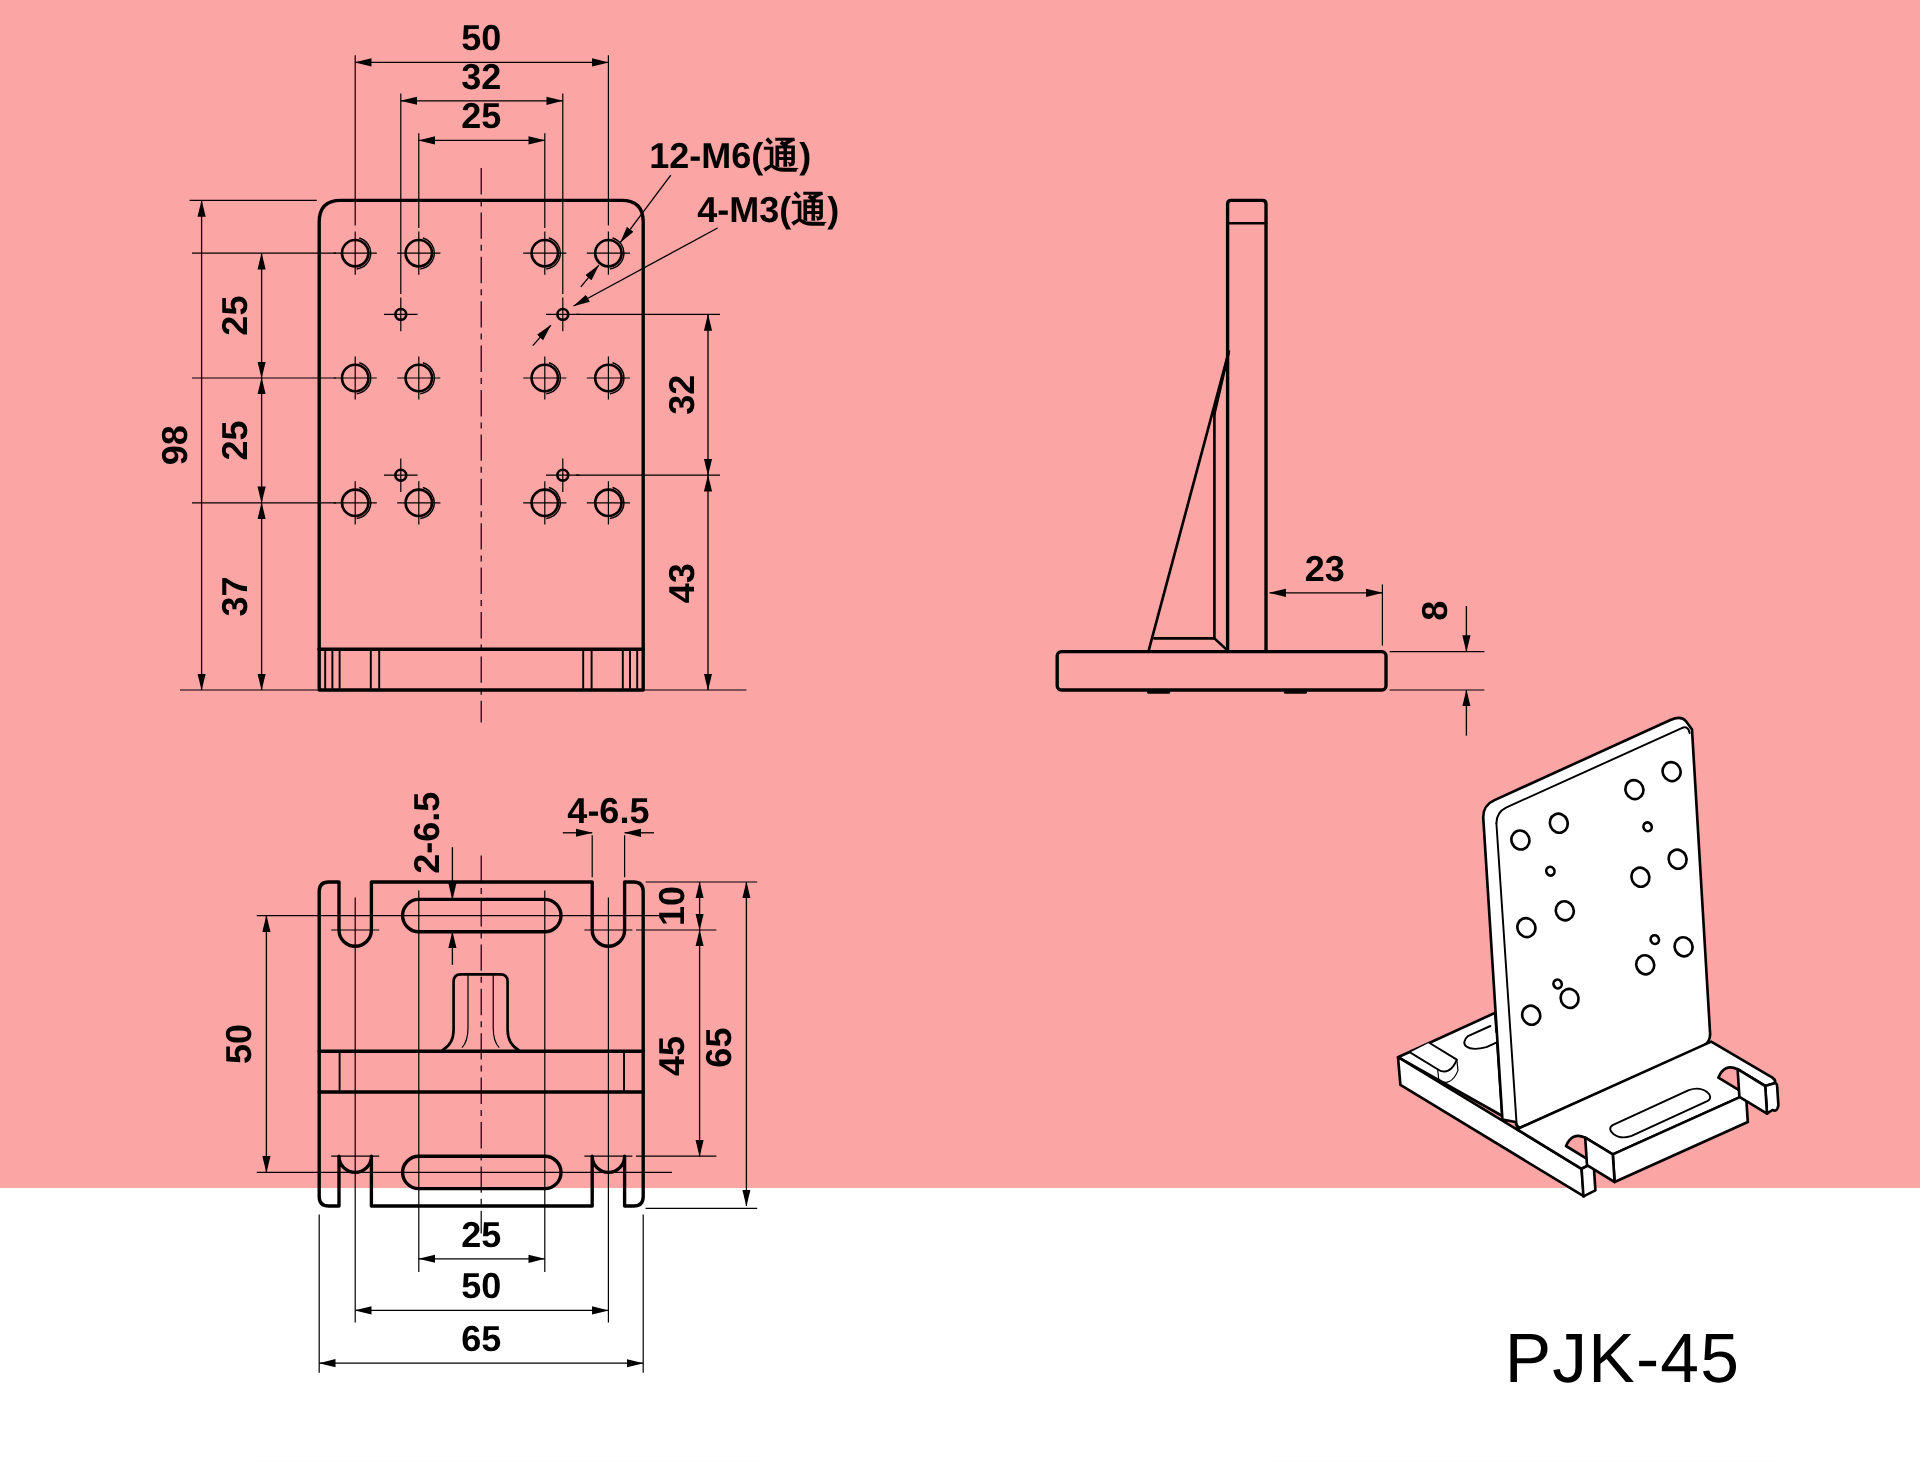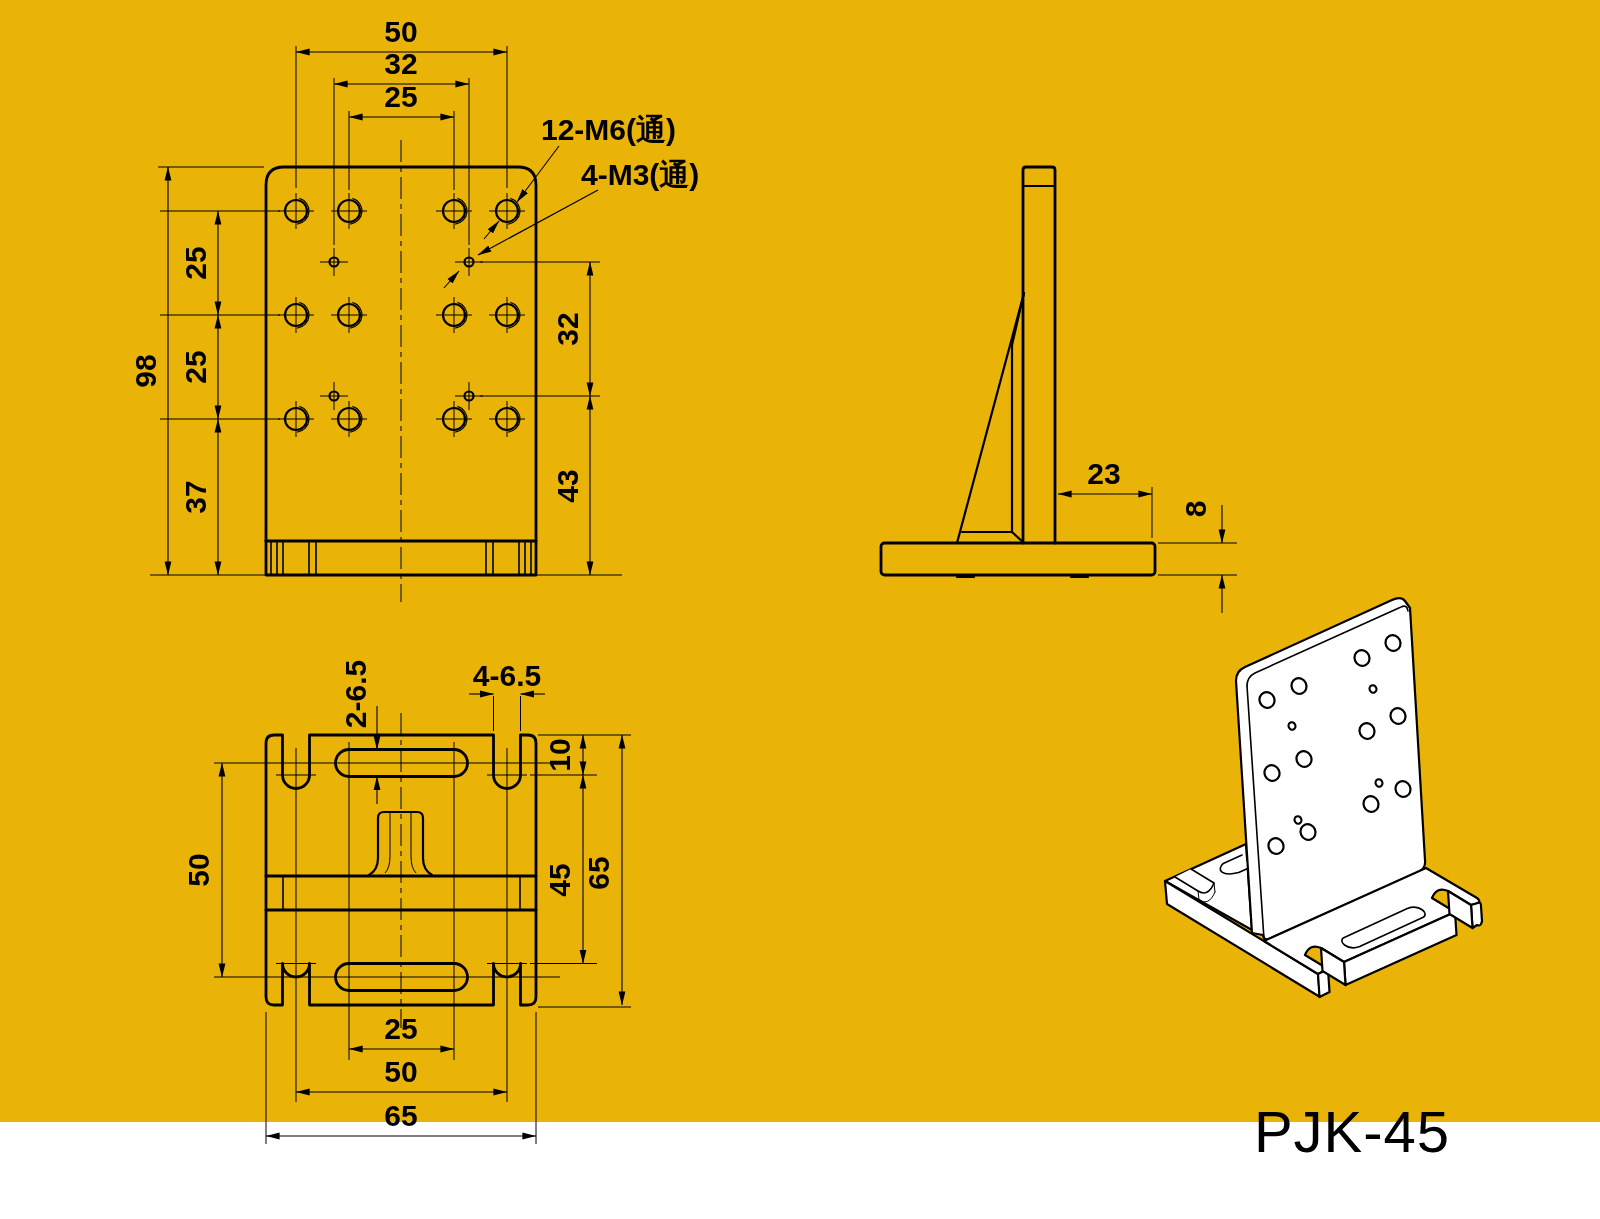--- a/index.html
+++ b/index.html
@@ -1,16 +1,16 @@
 <!DOCTYPE html>
 <html><head>
 <meta charset="utf-8">
 <style>
   html,body{margin:0;padding:0;background:#ffffff;width:1600px;height:1219px;overflow:hidden;}
-  #stage{position:relative;width:1600px;height:1122px;background:#eab308;font-family:"Liberation Sans",sans-serif;}
+  #stage{position:relative;width:1600px;height:990px;background:#fca5a5;font-family:"Liberation Sans",sans-serif;}
   svg{position:absolute;left:0;top:0;}
   .ol   {fill:none;stroke:#000;stroke-width:2.8;stroke-linejoin:round;stroke-linecap:round;}
   .ol2  {fill:none;stroke:#000;stroke-width:2.2;stroke-linejoin:round;stroke-linecap:round;}
   .hole {fill:none;stroke:#000;stroke-width:2.2;}
   .sh   {fill:none;stroke:#000;stroke-width:1.2;}
   .thin {fill:none;stroke:#000;stroke-width:1;}
   .tick {fill:none;stroke:#000;stroke-width:1.6;}
   .cl   {fill:none;stroke:#000;stroke-width:1;stroke-dasharray:22 5 5 5;}
   .dim  {fill:none;stroke:#000;stroke-width:1.1;marker-start:url(#ar);marker-end:url(#ar);}
   .dima {fill:none;stroke:#000;stroke-width:1.1;marker-end:url(#ar);}

